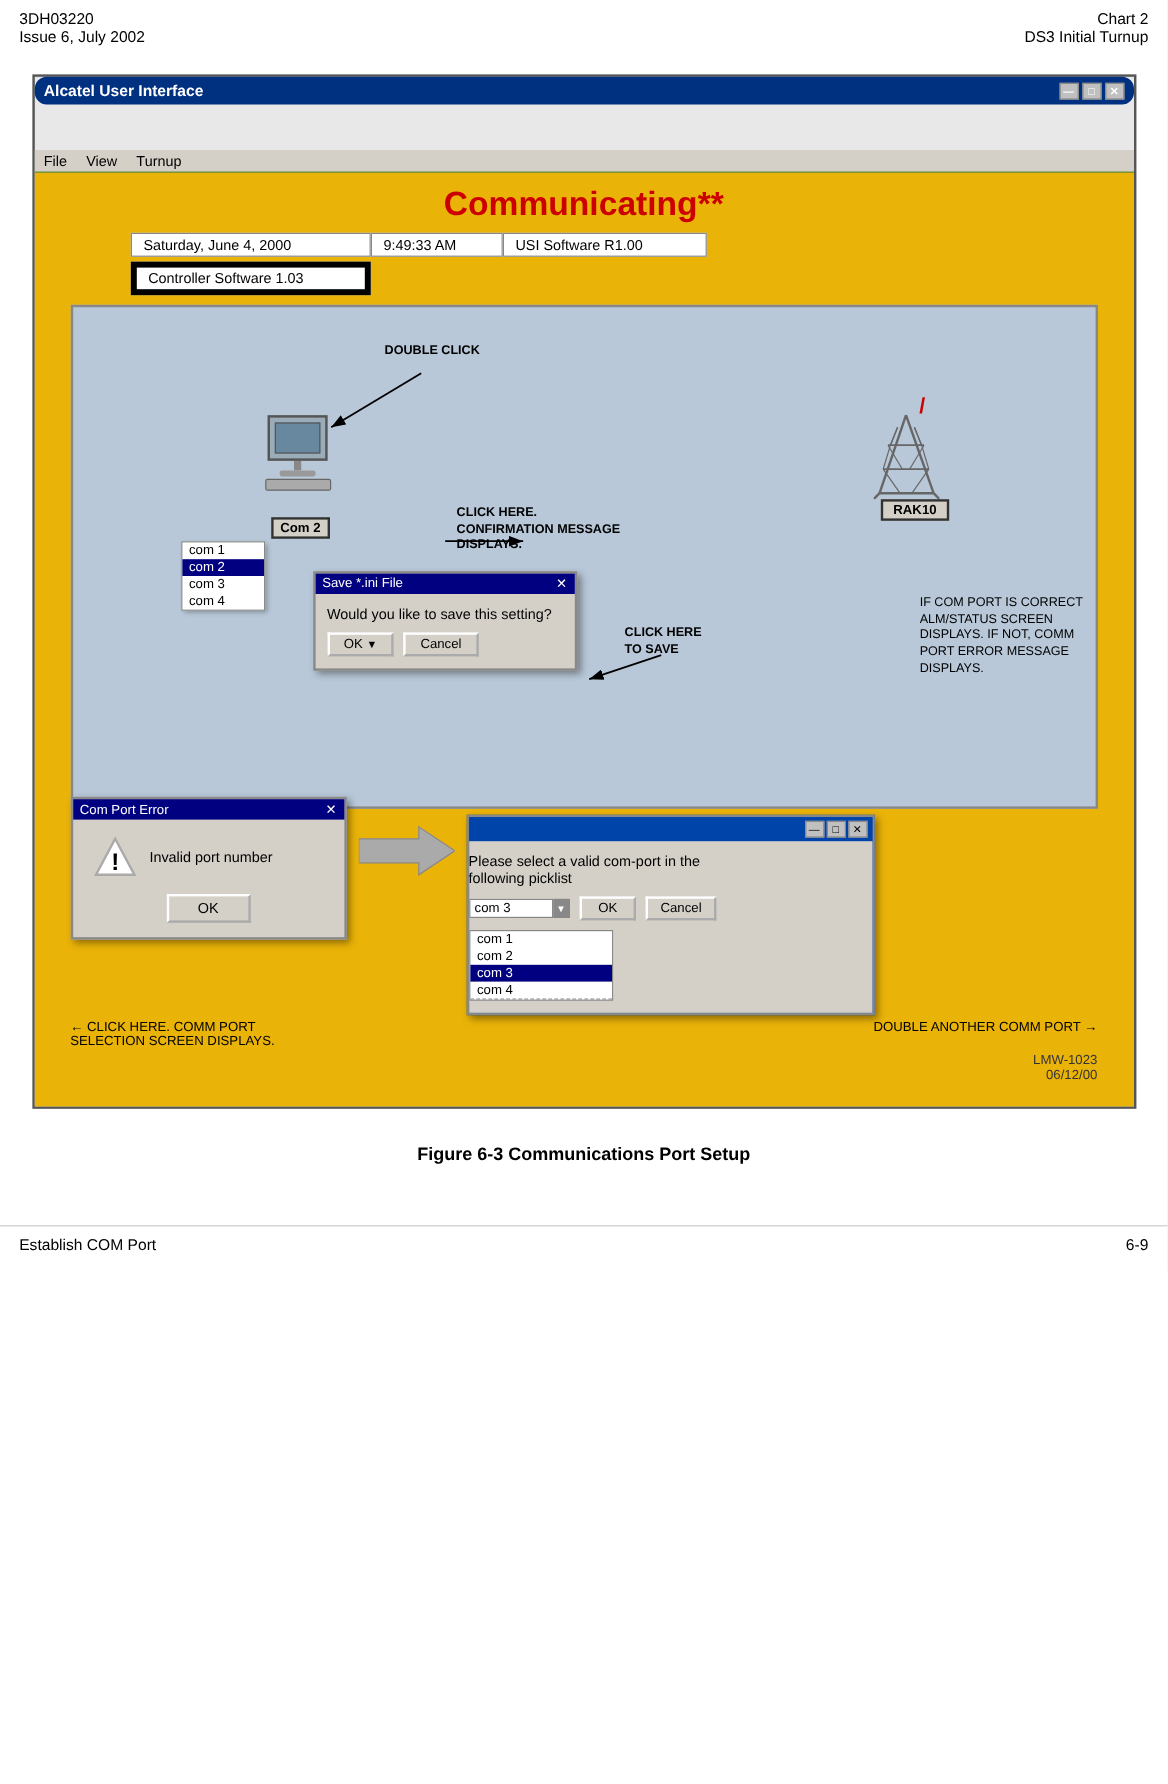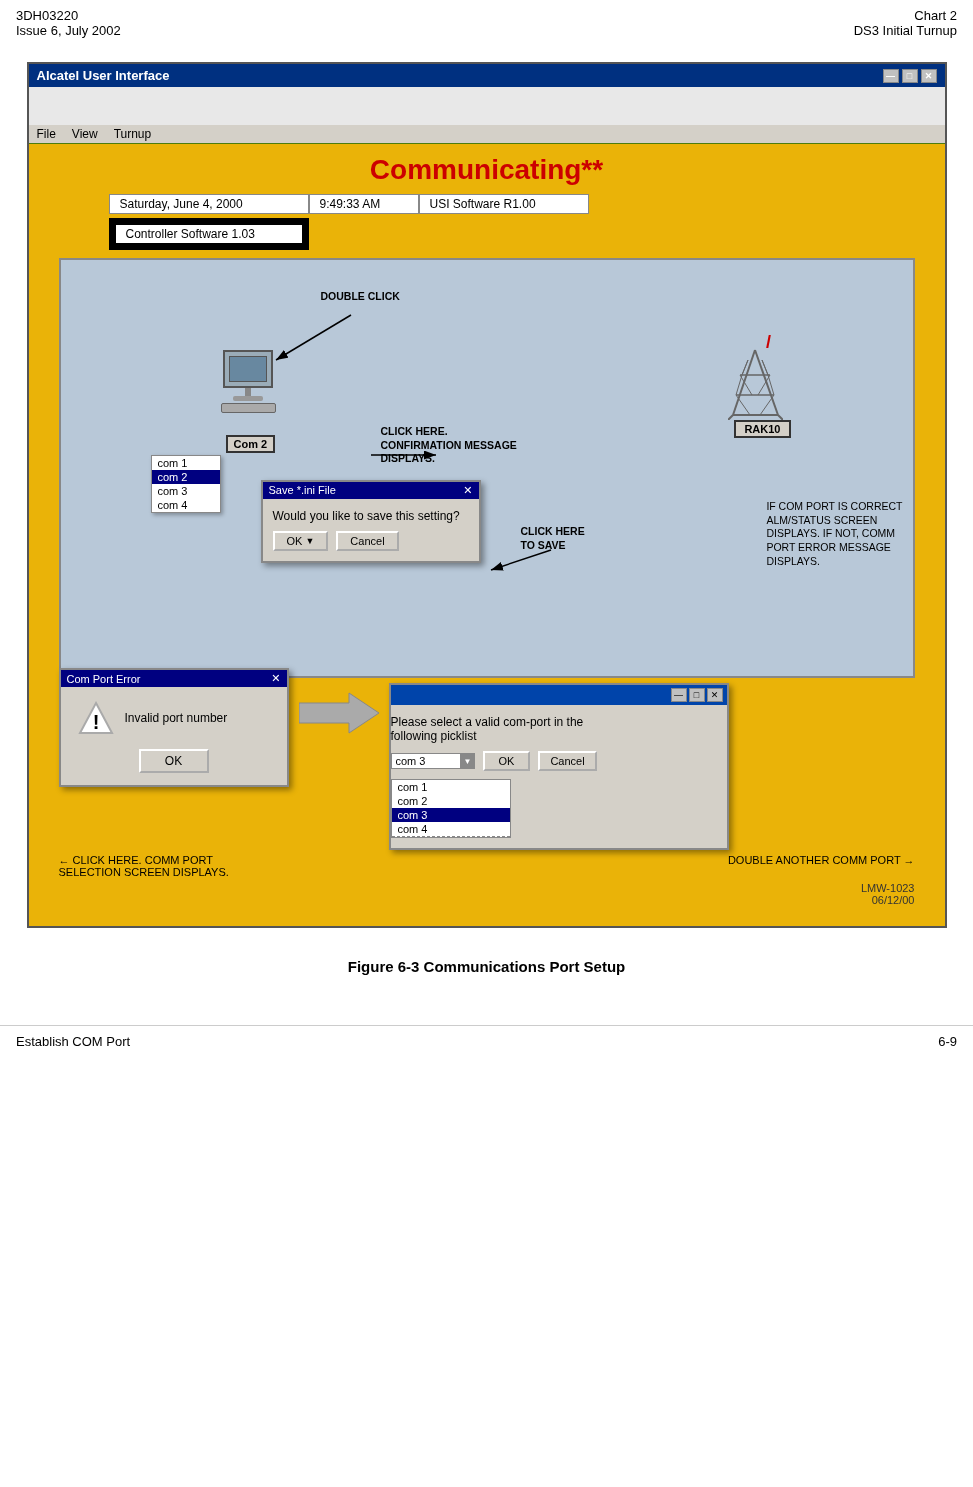--- a/index.html
+++ b/index.html
@@ -37,20 +37,21 @@
     
     .window-titlebar {
       background: #003080;
       color: white;
       padding: 4px 8px;
       font-size: 13px;
       font-weight: bold;
       display: flex;
       justify-content: space-between;
       align-items: center;
+      border-radius: 10px;
     }
     .window-titlebar-controls {
       display: flex;
       gap: 3px;
     }
     .win-btn {
       background: #c0c0c0;
       border: 1px solid #888;
       width: 16px;
       height: 14px;
@@ -100,21 +101,21 @@
     .info-box {
       border: 1px solid #888;
       background: white;
       padding: 2px 10px;
       font-size: 12px;
     }
     .info-box.date { width: 200px; }
     .info-box.time { width: 110px; }
     .info-box.usi { width: 170px; }
     .info-box.controller {
-      border: 7px solid #000000;
+      border: 5px solid #000000;
       background: white;
       padding: 2px 10px;
       font-size: 12px;
       width: 200px;
       margin-left: 60px;
       margin-top: 2px;
       margin-bottom: 8px;
     }
 
     

